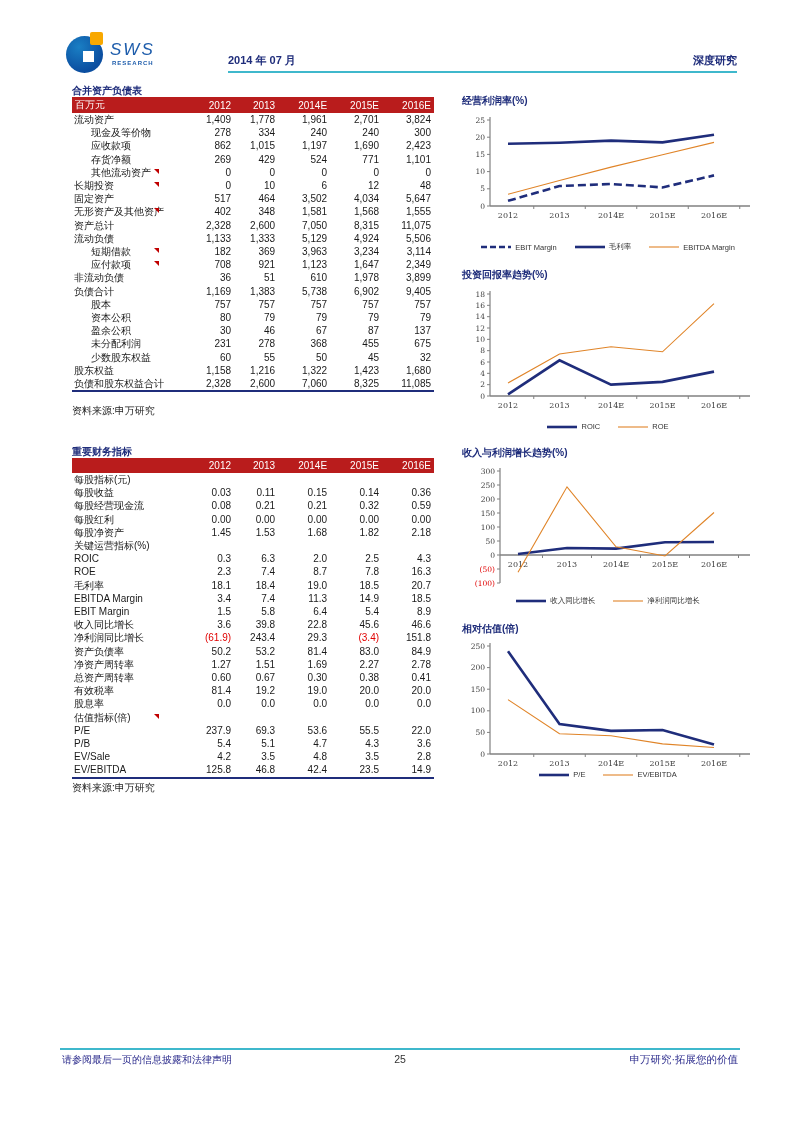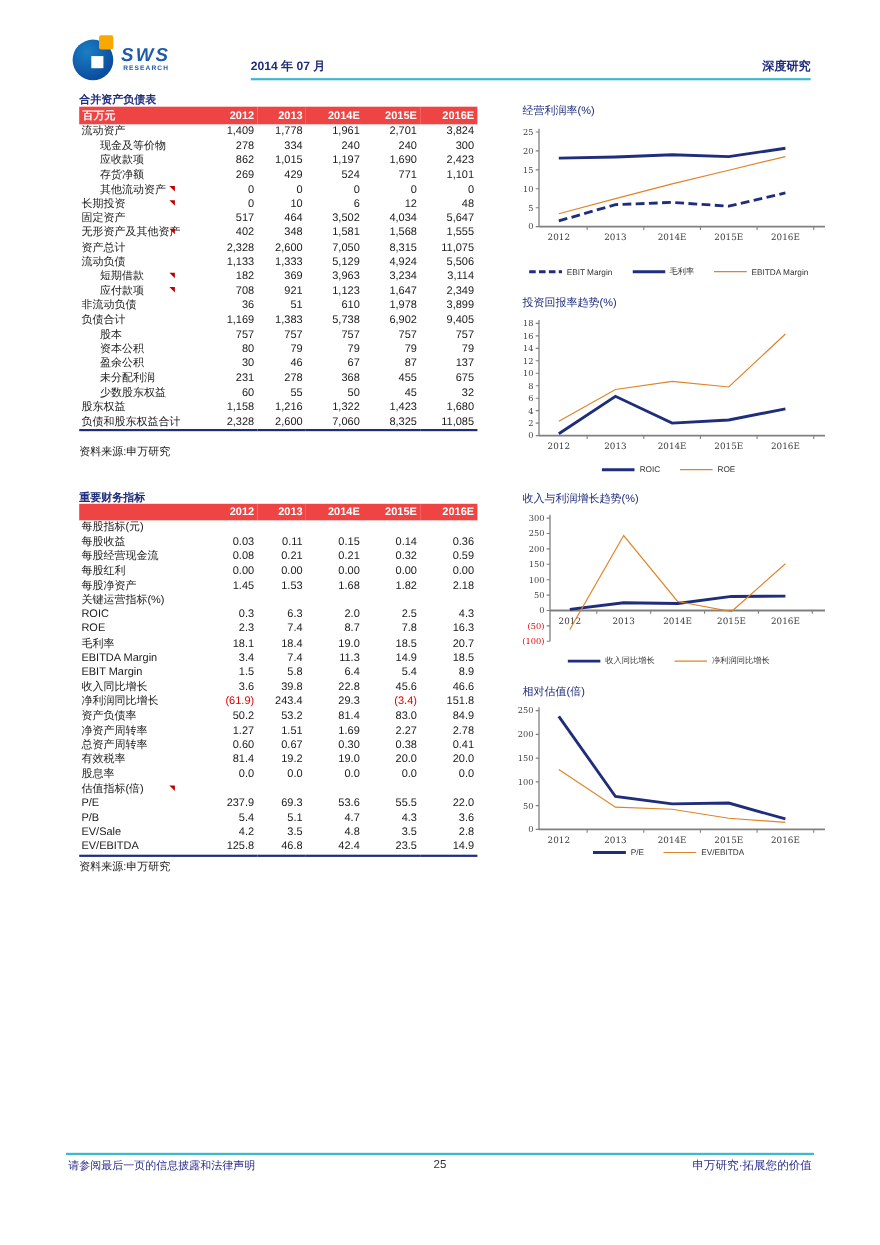--- a/index.html
+++ b/index.html
@@ -6,47 +6,47 @@
   html,body { background:#ffffff; }
   body { font-family:"Liberation Sans", sans-serif; color:#1a1a1a; }
   .page { position:relative; width:800px; height:1132px; background:#fff; overflow:hidden; }
 
   
   .logo { position:absolute; left:66px; top:34px; width:150px; height:44px; }
   .logo-ball { position:absolute; left:0; top:2px; width:37px; height:37px; border-radius:50%;
                background:radial-gradient(circle at 35% 30%, #1a7fc4, #0b4ea0 70%); }
   .logo-notch { position:absolute; left:17px; top:15px; width:11px; height:11px; background:#fff; }
   .logo-orange { position:absolute; left:24px; top:-2px; width:13px; height:13px; background:#F8A800; border-radius:2px; }
-  .logo-sws { position:absolute; left:44px; top:6px; font-size:17px; font-weight:bold; font-style:italic;
+  .logo-sws { position:absolute; left:44px; top:6px; font-size:17px; font-weight:normal; font-style:italic;
               color:#1d5cab; letter-spacing:2px; }
   .logo-research { position:absolute; left:46px; top:26px; font-size:6px; font-weight:bold; color:#1d5cab; letter-spacing:1px; }
   .hdr-date { position:absolute; left:228px; top:53px; font-size:11px; font-weight:bold; color:#1F2D7B; }
   .hdr-type { position:absolute; right:63px; top:53px; font-size:11px; font-weight:bold; color:#1F2D7B; }
   .hdr-line { position:absolute; left:228px; top:71px; width:509px; height:2px; background:#3FB8CC; }
 
   
   .tbl-title { position:absolute; left:72px; font-size:10px; font-weight:bold; color:#1F2D7B; }
   .tbl-wrap { position:absolute; left:72px; width:362px; }
   table.ftable { width:100%; border-collapse:collapse; border-bottom:2px solid #1F2D7B; }
-  table.ftable th { background:#ef4444; color:#fff; font-size:10px; font-weight:bold; padding:1px 12px; height:15px; }
+  table.ftable th { background:#b91c1c; color:#fff; font-size:10px; font-weight:normal; padding:1px 12px; height:15px; }
   table.ftable th.lbl { text-align:left; padding-left:3px; }
   table.ftable th.num { text-align:right; padding-right:3px; }
   table.ftable td { font-size:10px; line-height:13.2px; height:13.2px; white-space:nowrap; }
   table.ftable td.lbl { text-align:left; position:relative; padding-left:2px; }
   table.ftable td.lbl.ind { padding-left:19px; }
   table.ftable td.num { text-align:right; padding-right:3px; }
   table.ftable td.num.neg { color:#E00000; }
   .marker { position:absolute; left:82px; top:3px; width:0; height:0;
             border-top:5px solid #C00000; border-left:5px solid transparent; }
   .src { position:absolute; left:72px; font-size:10px; color:#1a1a1a; }
 
   
   .chart-block { position:absolute; left:462px; width:292px; }
   #cb0 { top:94px; }  #cb1 { top:268px; }  #cb2 { top:446px; }  #cb3 { top:622px; }
-  .chart-title { margin-left:13px; font-size:10px; font-weight:normal; color:#1F2D7B; height:14px; }
+  .chart-title { font-size:10px; font-weight:bold; color:#1F2D7B; height:14px; }
   .chart-svg { display:block; margin-top:4px; }
   #cb0 .legend { margin-top:12px; } #cb1 .legend { margin-top:8px; }
   #cb2 .legend { margin-top:2px; }  #cb3 .legend { margin-top:0px; }
   .legend { display:flex; justify-content:center; gap:18px; align-items:center; }
   .legend-item { display:flex; align-items:center; gap:4px; }
   .legend-label { font-size:7.5px; color:#333; }
 
   
   .ftr-line { position:absolute; left:60px; top:1048px; width:680px; height:1.5px; background:#3FB8CC; }
   .ftr-disclaimer { position:absolute; left:62px; top:1053px; font-size:10px; color:#2B2B8C; }

